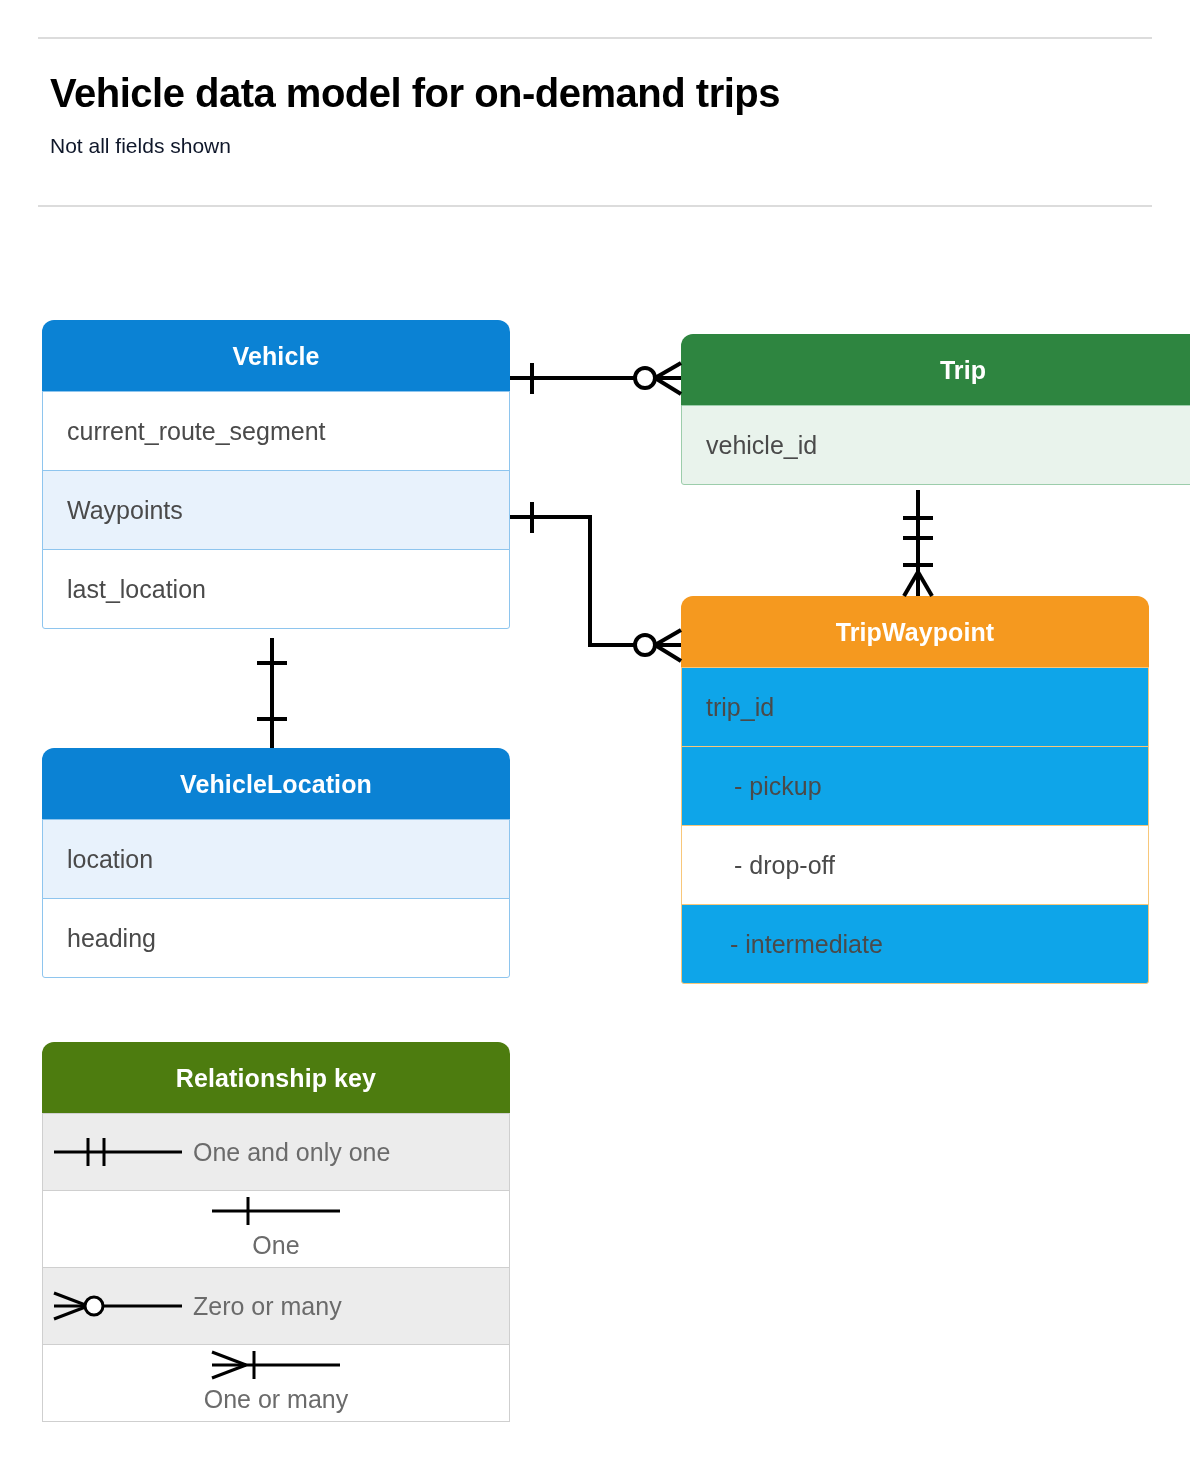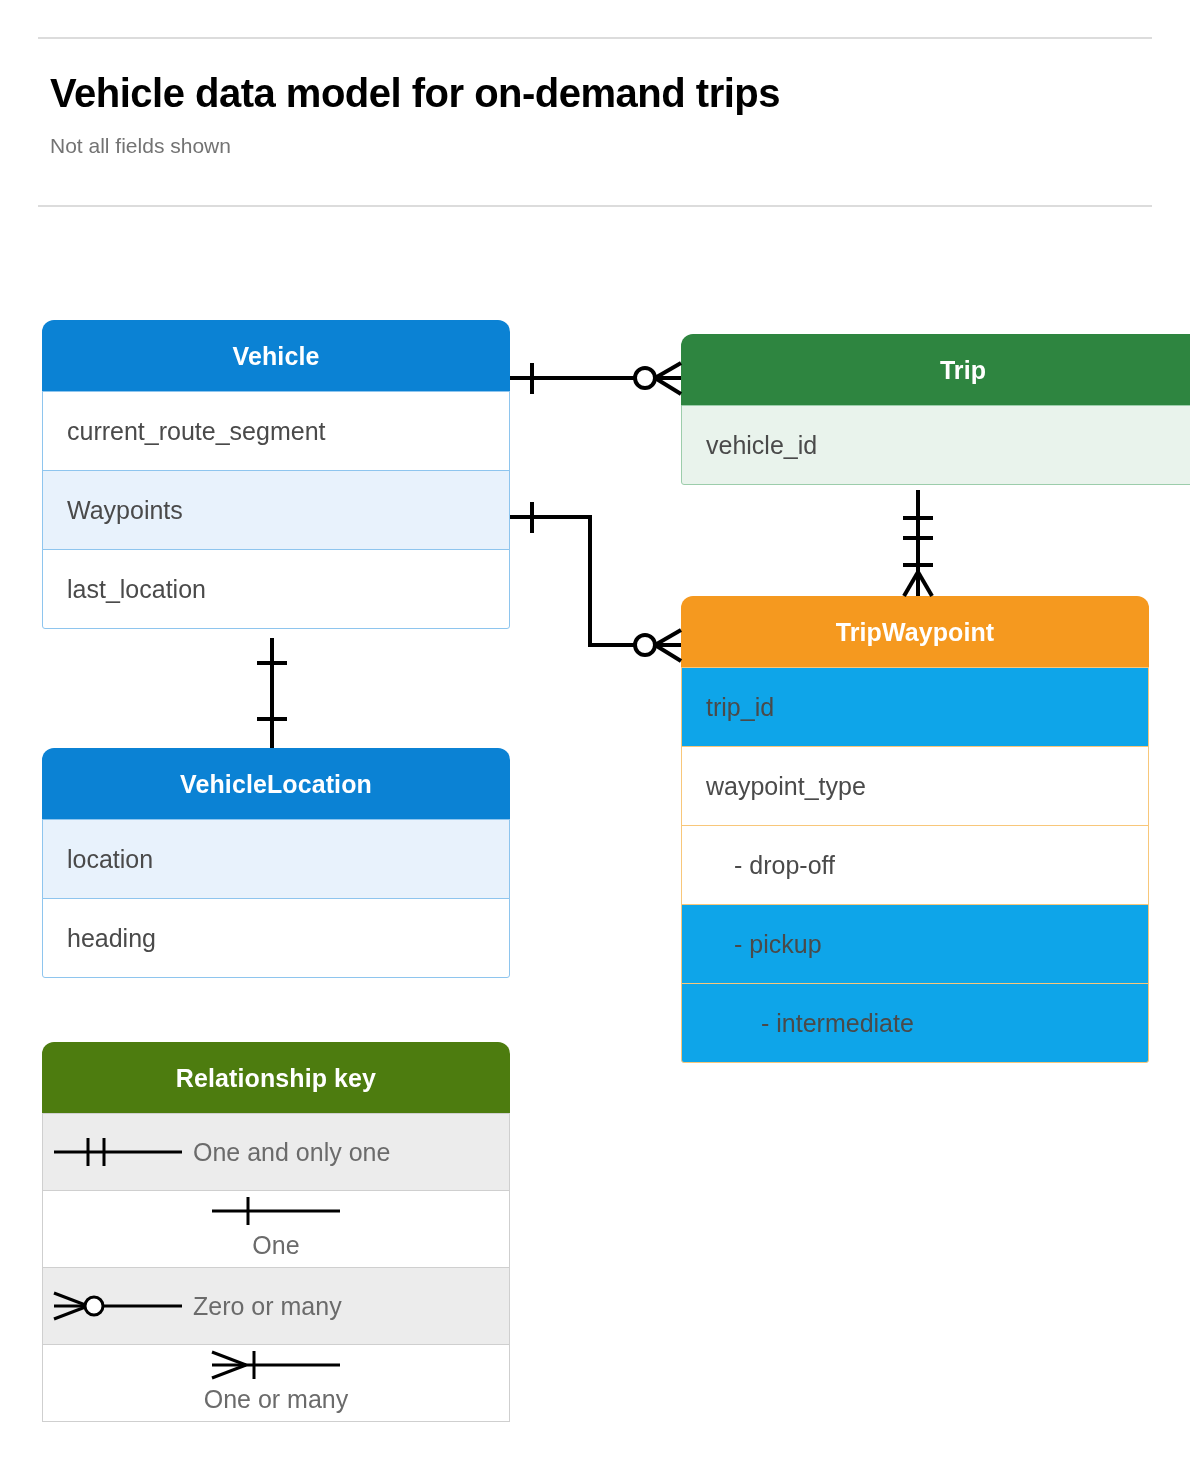--- a/index.html
+++ b/index.html
@@ -35,21 +35,21 @@
     color: #000000;
     letter-spacing: -0.5px;
     white-space: nowrap;
   }
   #page-subtitle {
     position: absolute;
     left: 50px;
     top: 134px;
     font-size: 21px;
     font-weight: 400;
-    color: #737373;
+    color: #0f172a;
     white-space: nowrap;
   }
 
   
   .entity {
     position: absolute;
     box-sizing: border-box;
   }
   .entity-header {
     height: 72px;
@@ -162,24 +162,23 @@
   <div class="entity-header">Trip</div>
   <div class="entity-rows">
     <div class="entity-row row-alt">vehicle_id</div>
   </div>
 </div>
 
 <div class="entity thm-orange" id="entity-tripwaypoint">
   <div class="entity-header">TripWaypoint</div>
   <div class="entity-rows">
     <div class="entity-row row-alt">trip_id</div>
-    <div class="entity-row row-plain">waypoint_type</div>
+    <div class="entity-row row-alt" style="padding-left:52px">- pickup</div>
     <div class="entity-row row-plain" style="padding-left:52px">- drop-off</div>
-    <div class="entity-row row-alt" style="padding-left:52px">- pickup</div>
-    <div class="entity-row row-alt" style="padding-left:79px">- intermediate</div>
+    <div class="entity-row row-alt" style="padding-left:48px">- intermediate</div>
   </div>
 </div>
 
 <div class="entity thm-blue" id="entity-vehiclelocation">
   <div class="entity-header">VehicleLocation</div>
   <div class="entity-rows">
     <div class="entity-row row-alt">location</div>
     <div class="entity-row row-plain">heading</div>
   </div>
 </div>

